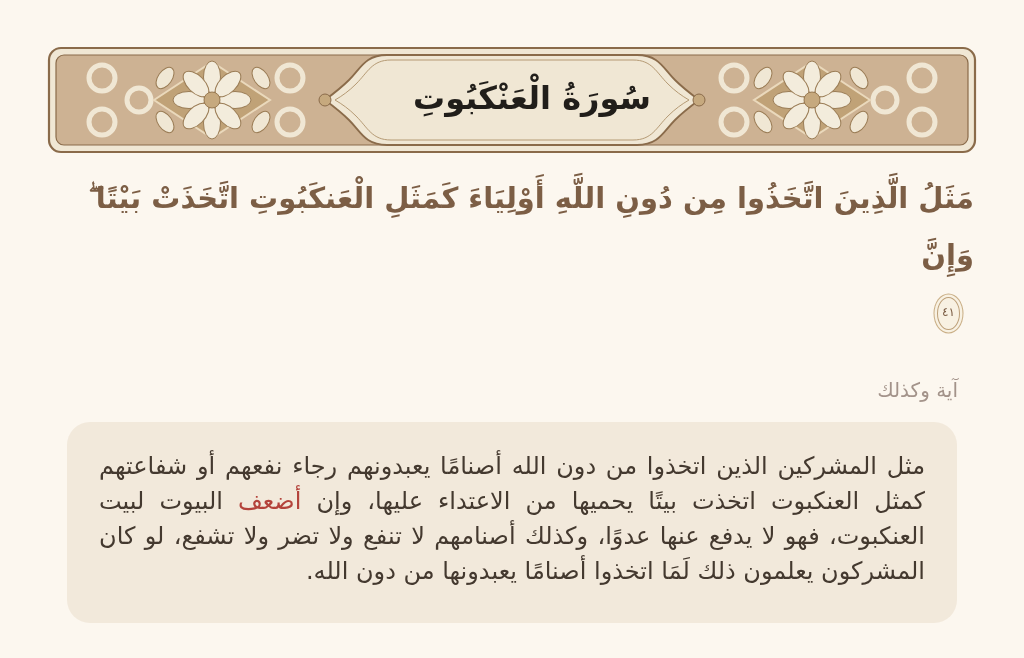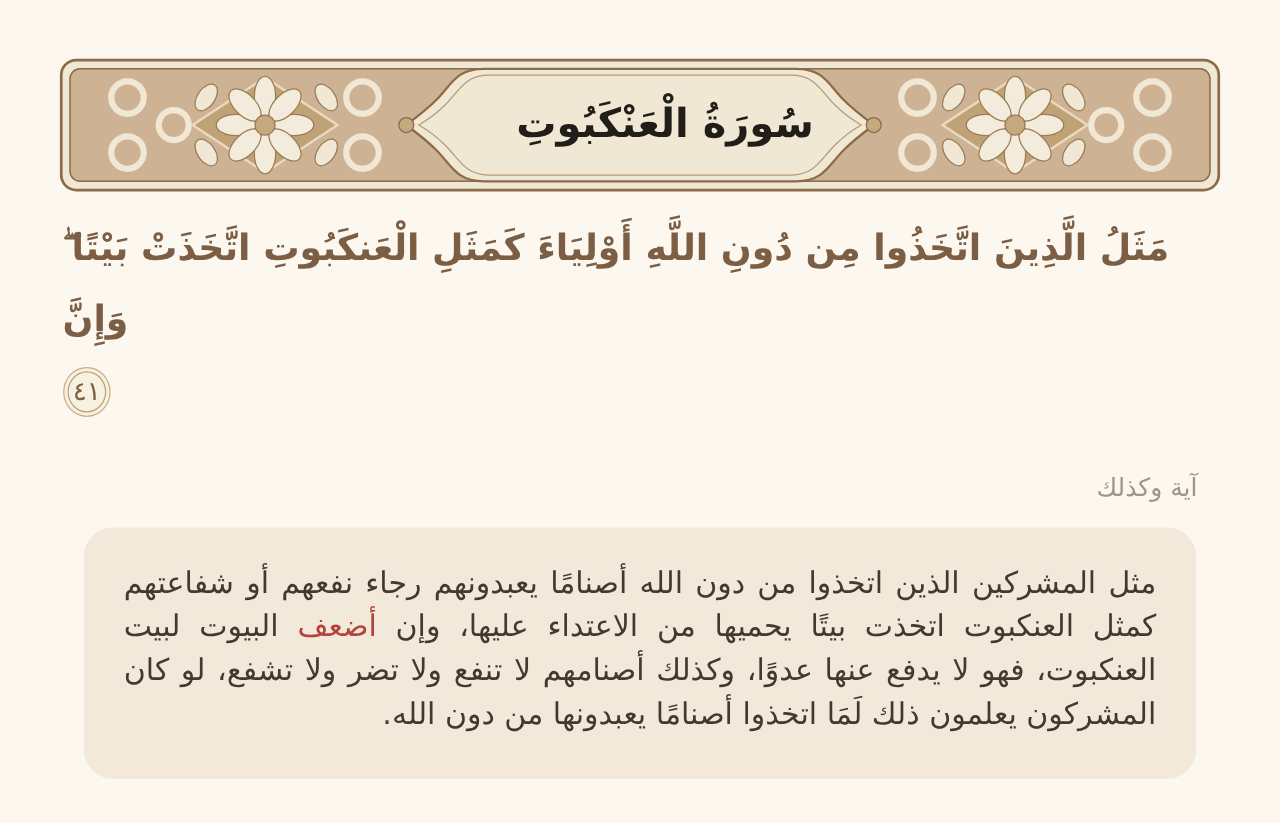--- a/index.html
+++ b/index.html
@@ -27,37 +27,37 @@
     font-weight: bold;
     color: #211e1a;
     line-height: 1.1;
     pointer-events: none;
     padding-left: 40px;
   }
 
   
   .verse {
     margin: 16px 50px 0;
-    text-align: left;
+    text-align: right;
     color: #7c5e45;
     font-size: 29px;
     font-weight: bold;
     line-height: 1.95;
   }
   .ayah-medallion {
     display: inline-flex;
     align-items: center;
     justify-content: center;
-    width: 31px; height: 33px;
+    width: 23px; height: 33px;
     border-radius: 50%;
     border: 1px solid #bda079;
     background: #f8f1e2;
     box-shadow: 0 0 0 2.5px #f8f1e2, 0 0 0 3.5px #c9ae85;
     color: #7c5e45;
-    font-size: 21px;
+    font-size: 12px;
     font-weight: normal;
     margin-right: 14px;
     margin-left: 4px;
     vertical-align: middle;
   }
 
   
   .section-label {
     margin: 38px 66px 0 0;
     text-align: start;

